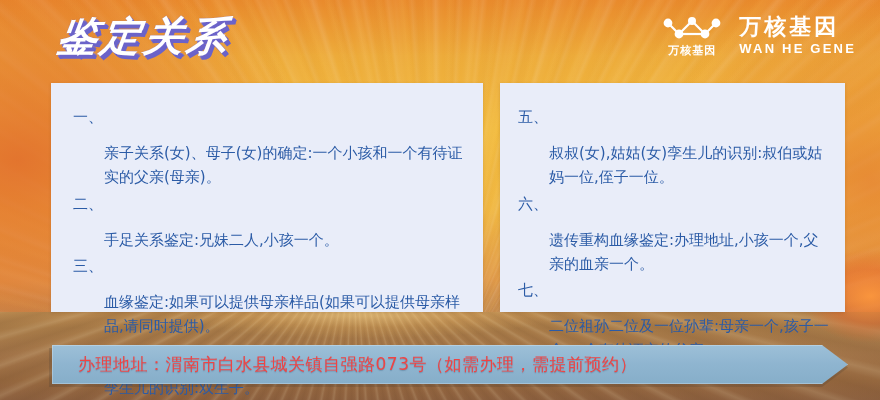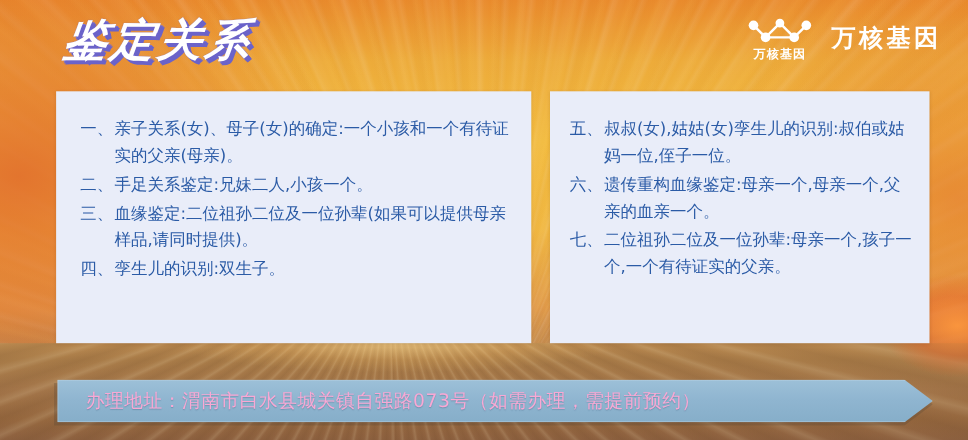--- a/index.html
+++ b/index.html
@@ -219,20 +219,21 @@
     margin-bottom: 2px;
   }
   .item-num {
     flex: 0 0 auto;
     white-space: nowrap;
     padding-right: 1px;
   }
   .item-text {
     flex: 1 1 auto;
     word-break: break-all;
+    margin-top: 36px;
   }
 
   
   .ribbon {
     position: absolute;
     left: 52px;
     top: 345px;
     width: 796px;
     height: 39px;
   }
@@ -252,21 +253,21 @@
     background: rgba(70,60,50,0.22);
     clip-path: polygon(0 0, calc(100% - 26px) 0, 100% 50%, calc(100% - 26px) 100%, 0 100%);
   }
   .ribbon-text {
     position: absolute;
     inset: 0;
     display: flex;
     align-items: center;
     justify-content: flex-start;
     padding-left: 26px;
-    color: #f9a8d4;
+    color: #ef4444;
     font-family: "DejaVu Sans", "Liberation Sans", sans-serif;
     font-size: 17px;
     letter-spacing: 0.5px;
     white-space: nowrap;
     text-shadow: 0 1px 1px rgba(60,90,120,0.35);
   }
 </style>
 </head>
 <body>
 
@@ -301,54 +302,55 @@
               <circle cx="31" cy="7" r="4.0"></circle>
               <circle cx="44" cy="20" r="4.4"></circle>
               <circle cx="55" cy="9" r="4.4"></circle>
             </g>
           </svg>
         </span>
         <div class="brand-mark-text">万核基因</div>
       </div>
       <div class="brand-words">
         <div class="brand-cn">万核基因</div>
+        <div class="brand-en">WAN HE GENE</div>
       </div>
     </div>
   </div>
 
   <div class="panel panel-left">
     <div class="panel-inner">
       <div class="item">
         <span class="item-num">一、</span>
         <span class="item-text">亲子关系(女)、母子(女)的确定:一个小孩和一个有待证实的父亲(母亲)。</span>
       </div>
       <div class="item">
         <span class="item-num">二、</span>
         <span class="item-text">手足关系鉴定:兄妹二人,小孩一个。</span>
       </div>
       <div class="item">
         <span class="item-num">三、</span>
-        <span class="item-text">血缘鉴定:二位祖孙二位及一位孙辈(如果可以提供母亲样品,请同时提供)。</span>
+        <span class="item-text">血缘鉴定:如果可以提供母亲样品(如果可以提供母亲样品,请同时提供)。</span>
       </div>
       <div class="item">
         <span class="item-num">四、</span>
         <span class="item-text">孪生儿的识别:双生子。</span>
       </div>
     </div>
   </div>
 
   <div class="panel panel-right">
     <div class="panel-inner">
       <div class="item">
         <span class="item-num">五、</span>
         <span class="item-text">叔叔(女),姑姑(女)孪生儿的识别:叔伯或姑妈一位,侄子一位。</span>
       </div>
       <div class="item">
         <span class="item-num">六、</span>
-        <span class="item-text">遗传重构血缘鉴定:母亲一个,母亲一个,父亲的血亲一个。</span>
+        <span class="item-text">遗传重构血缘鉴定:办理地址,小孩一个,父亲的血亲一个。</span>
       </div>
       <div class="item">
         <span class="item-num">七、</span>
         <span class="item-text">二位祖孙二位及一位孙辈:母亲一个,孩子一个,一个有待证实的父亲。</span>
       </div>
     </div>
   </div>
 
   <div class="ribbon">
     <div class="ribbon-shadow"></div>

